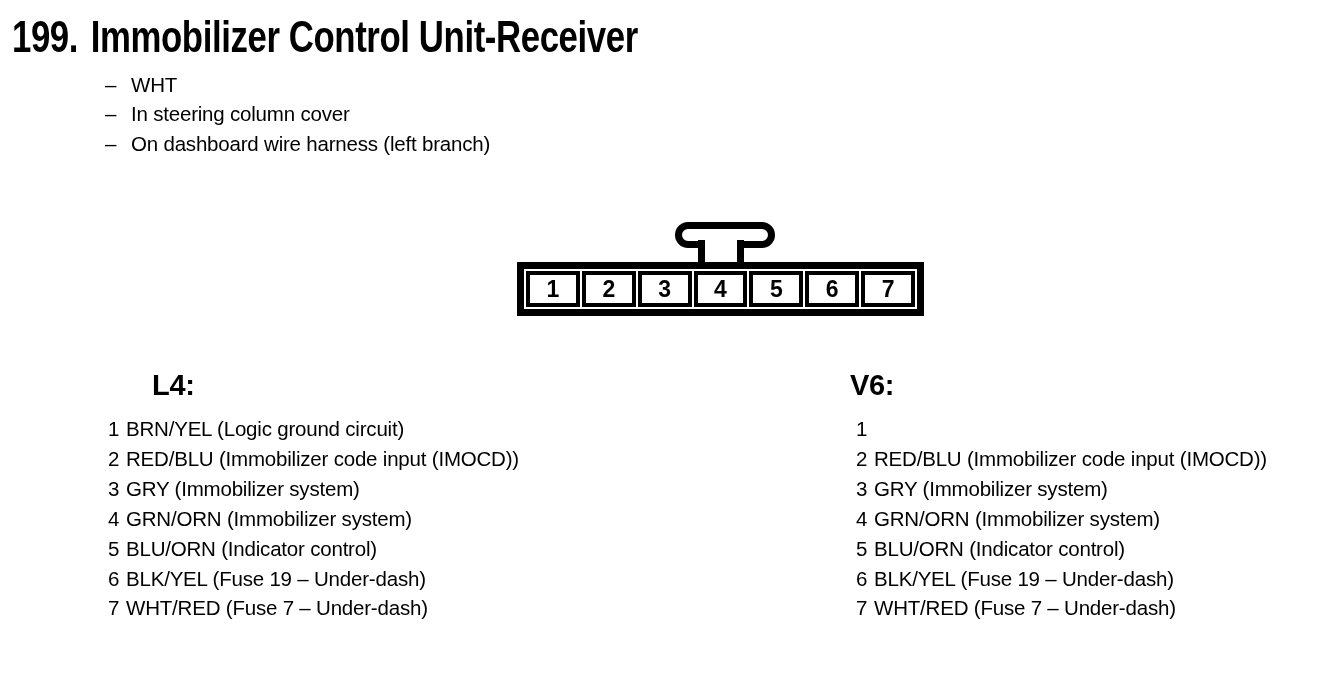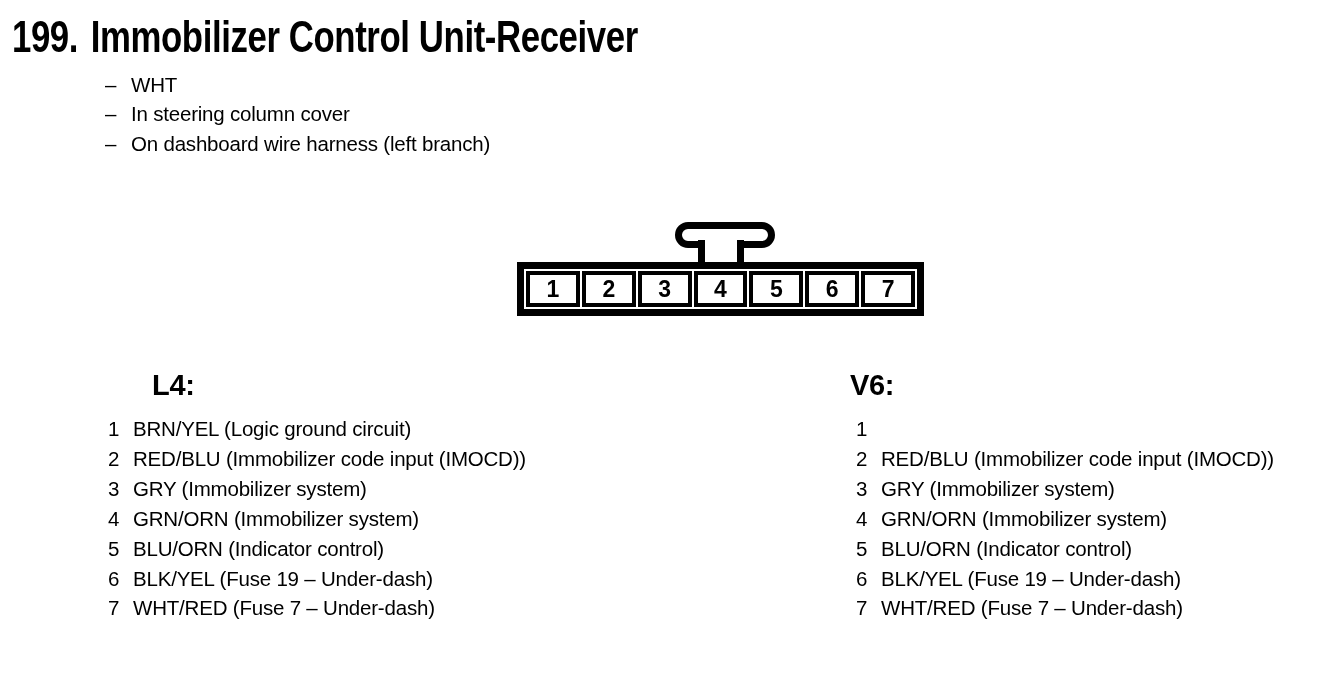--- a/index.html
+++ b/index.html
@@ -64,21 +64,21 @@
 
   .pin-list {
     position: absolute; top: 414px;
     font-size: 20.5px; line-height: 29.9px; letter-spacing: -0.2px;
     white-space: nowrap;
   }
   .pin-list.l4 { left: 108px; }
   .pin-list.v6 { left: 856px; }
   .pin-row { display: flex; }
   .pin-num { width: 10px; text-align: right; flex: none; }
-  .pin-desc { margin-left: 15px; }
+  .pin-desc { margin-left: 8px; }
 </style>
 </head>
 <body>
 
 <div>
 
   <div class="title-row">
     <span>199.</span>
     <span>Immobilizer Control Unit-Receiver</span>
   </div>

